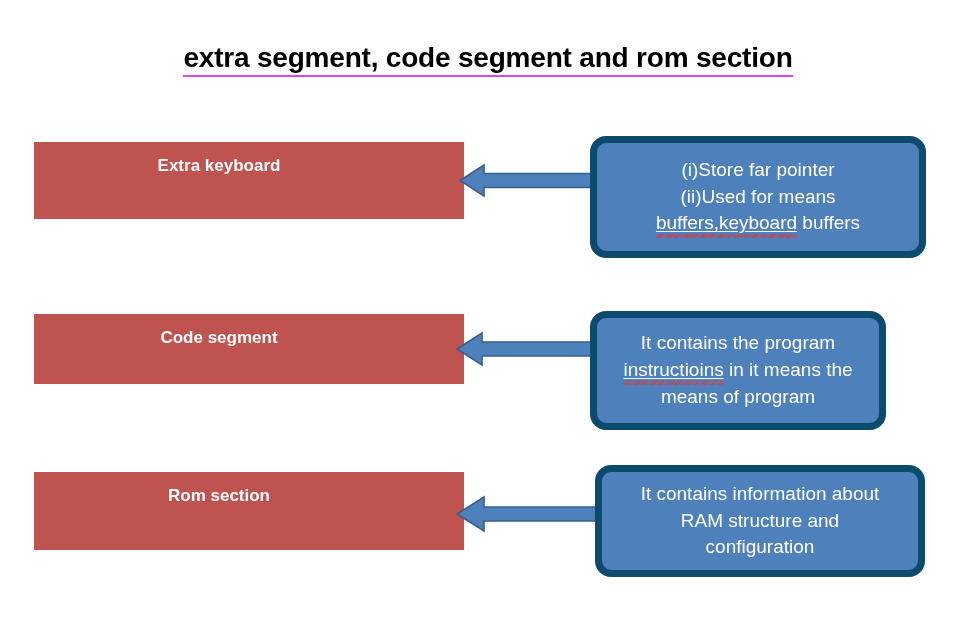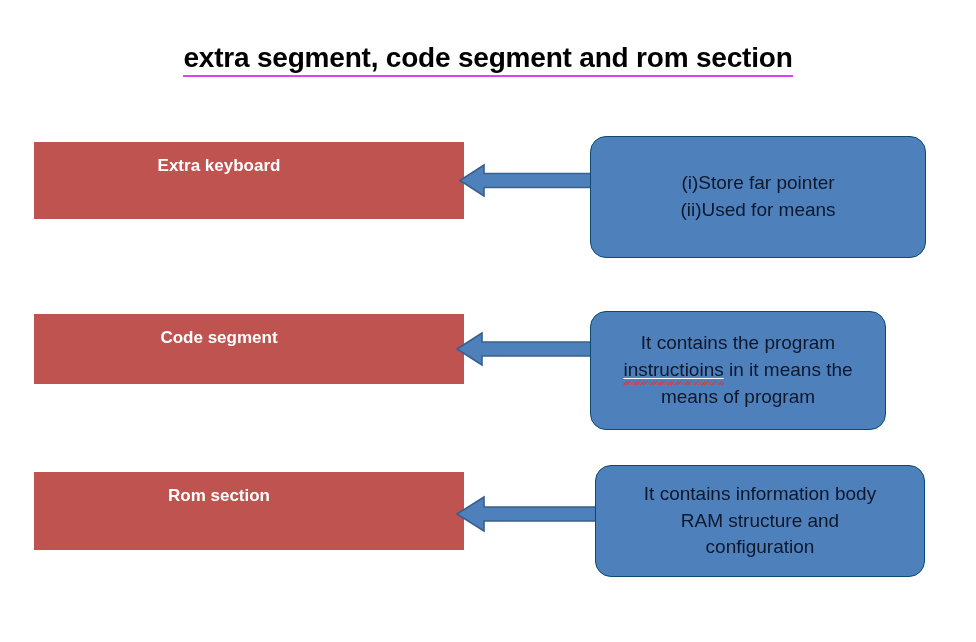--- a/index.html
+++ b/index.html
@@ -49,24 +49,24 @@
     width: 100%;
     text-align: center;
     transform: translateX(-30px);
     white-space: nowrap;
   }
 
   
   .callout {
     position: absolute;
     background: #4E81BC;
-    border: 1px solid #0c4a6e;
+    border: 7px solid #0c4a6e;
     border-radius: 16px;
     box-sizing: border-box;
-    color: #0f172a;
+    color: #ffffff;
     font-size: 19px;
     line-height: 1.42;
     text-align: center;
     display: flex;
     align-items: center;
     justify-content: center;
     padding: 6px 14px;
   }
   .callout .lines { width: 100%; }
   .callout .line { display: block; white-space: nowrap; }
@@ -112,20 +112,21 @@
 <div class="arrow" style="left:458px; top:163px; width:138px; height:35px;">
   <svg width="138" height="35" viewBox="0 0 138 35">
     <polygon points="2,17.5 26,2 26,10.5 136,10.5 136,24.5 26,24.5 26,33" fill="#4E81BC" stroke="#3A5F8A" stroke-width="1.6" stroke-linejoin="miter"></polygon>
   </svg>
 </div>
 
 <div class="callout" style="left:590px; top:136px; width:336px; height:122px;">
   <span class="lines">
     <span class="line">(i)Store far pointer</span>
     <span class="line">(ii)Used for means</span>
+    <span class="line"><span class="misspelled">buffers,keyboard</span><span> buffers</span></span>
   </span>
 </div>
 
 <div class="seg-box" style="left:34px; top:314px; width:430px; height:70px;padding-left:12px;">
   <span class="seg-label">Code segment</span>
 </div>
 
 <div class="arrow" style="left:455px; top:331px; width:140px; height:36px;">
   <svg width="140" height="36" viewBox="0 0 140 36">
     <polygon points="2,18 27,2 27,11 138,11 138,25 27,25 27,34" fill="#4E81BC" stroke="#3A5F8A" stroke-width="1.6" stroke-linejoin="miter"></polygon>
@@ -145,17 +146,17 @@
 </div>
 
 <div class="arrow" style="left:455px; top:495px; width:145px; height:38px;">
   <svg width="145" height="38" viewBox="0 0 145 38">
     <polygon points="2,19 29,2 29,12 143,12 143,26 29,26 29,36" fill="#4E81BC" stroke="#3A5F8A" stroke-width="1.6" stroke-linejoin="miter"></polygon>
   </svg>
 </div>
 
 <div class="callout" style="left:595px; top:465px; width:330px; height:112px;">
   <span class="lines">
-    <span class="line">It contains information body</span>
+    <span class="line">It contains information about</span>
     <span class="line">RAM structure and</span>
     <span class="line">configuration</span>
   </span>
 </div>
 
 </body></html>

